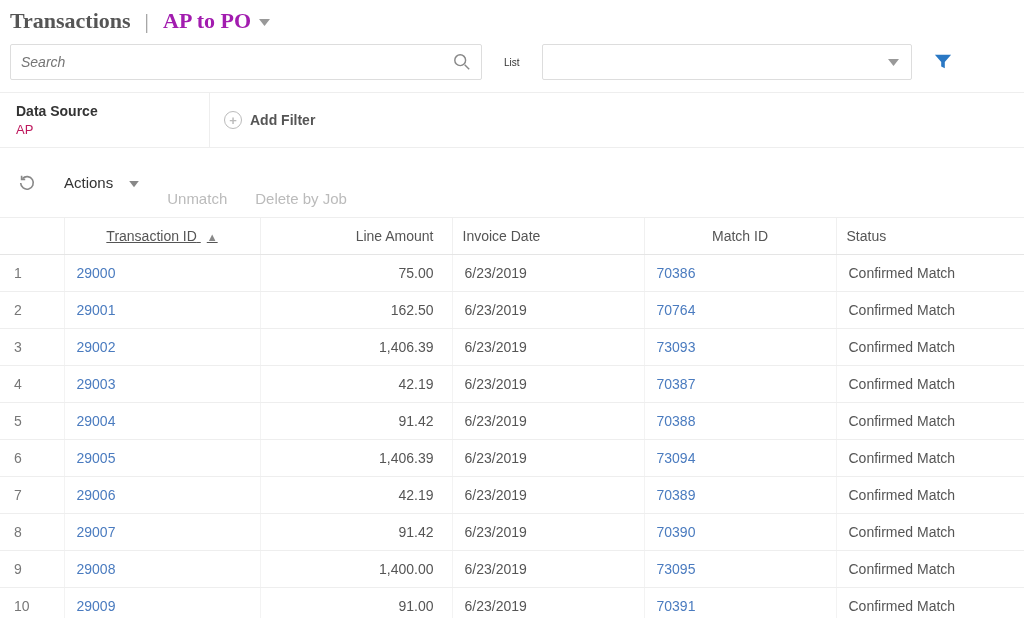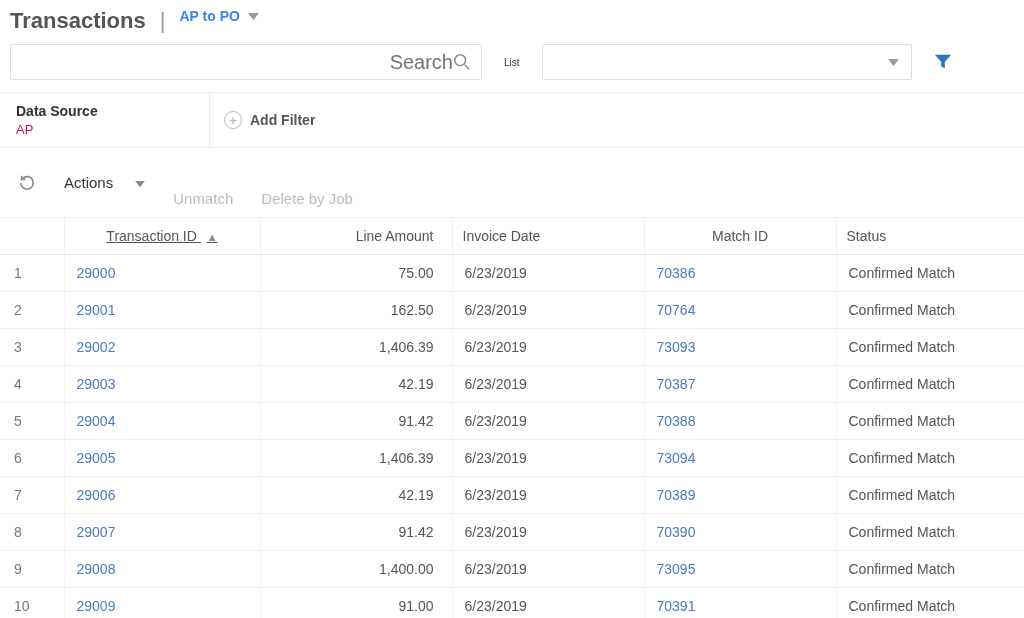--- a/index.html
+++ b/index.html
@@ -5,37 +5,38 @@
 * { box-sizing: border-box; margin: 0; padding: 0; }
 body {
   font-family: -apple-system, BlinkMacSystemFont, "Segoe UI", Arial, sans-serif;
   background: #fff;
   color: #333;
   font-size: 14px;
   width: 1024px;
 }
 .header {
   display: flex;
-  align-items: flex-start;
+  align-items: center;
   padding: 8px 10px 10px 10px;
+  font-family: Liberation Serif, serif;
 }
 .header-title {
   font-size: 22px;
   font-weight: 600;
   color: #555;
 }
 .header-divider {
   font-size: 22px;
   color: #999;
   margin: 0 14px;
 }
 .header-subtitle {
-  font-size: 14px;
+  font-size: 22px;
   font-weight: 600;
-  color: #3b82f6;
+  color: #a21caf;
   display: flex;
   align-items: center;
 }
 .header-caret {
   margin-left: 8px;
   color: #999;
 }
 .search-row {
   display: flex;
   align-items: center;
@@ -48,24 +49,24 @@
   border: 1px solid #ddd;
   border-radius: 2px;
   display: flex;
   align-items: center;
   padding: 0 10px;
 }
 .search-input {
   flex: 1;
   border: none;
   outline: none;
-  font-size: 20px;
+  font-size: 14px;
+  font-style: italic;
   color: #999;
   background: transparent;
-  text-align: right;
 }
 .search-icon {
   color: #888;
 }
 .list-label {
   font-size: 10px;
   color: #333;
 }
 .list-select {
   flex: 0 0 370px;
@@ -128,21 +129,21 @@
   padding: 10px 18px;
   gap: 28px;
   border-bottom: 1px solid #eee;
 }
 .refresh-icon {
   color: #888;
 }
 .actions-btn {
   display: flex;
   align-items: center;
-  gap: 22px;
+  gap: 16px;
   color: #333;
   font-size: 15px;
   cursor: pointer;
 }
 .disabled-btn {
   color: #bbb;
   font-size: 15px;
   margin-top: 32px;
 }
 table {

